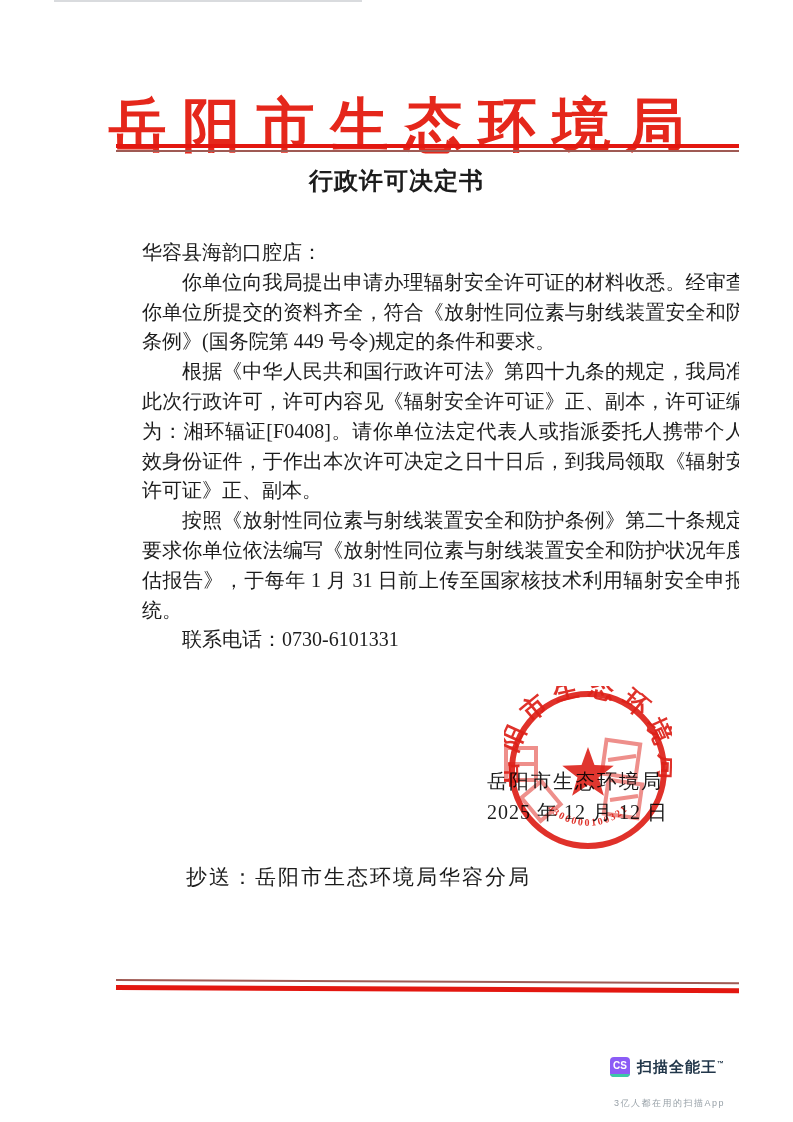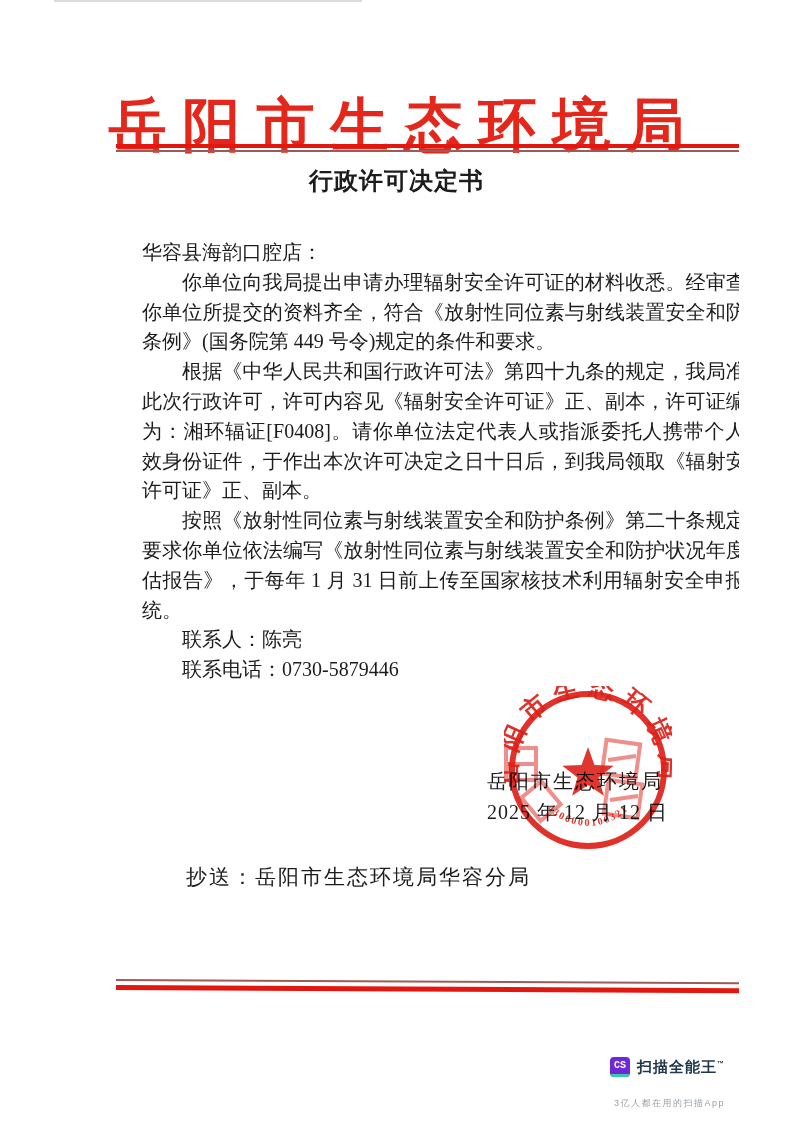--- a/index.html
+++ b/index.html
@@ -70,22 +70,22 @@
   }
   
   .watermark{
     position:absolute;right:14px;bottom:12px;
     display:flex;flex-direction:column;align-items:flex-end;
     font-family:"Liberation Sans","DejaVu Sans",sans-serif;
   }
   .wm-row{display:flex;align-items:center;gap:7px;}
   .cs-badge{
     position:relative;width:20px;height:20px;border-radius:4px;
-    background:#6d28d9;display:flex;align-items:center;justify-content:center;
-    overflow:hidden;flex:0 0 auto;font-family:Liberation Mono, monospace;
+    background:#8b5cf6;display:flex;align-items:center;justify-content:center;
+    overflow:hidden;flex:0 0 auto;
   }
   .cs-badge .cs-text{color:#ffffff;font-size:10px;font-weight:bold;letter-spacing:0;line-height:1;margin-top:-2px;}
   .cs-badge .teal-bar{position:absolute;bottom:0;left:0;right:0;height:3px;background:#3cc9a5;}
   .wm-name{font-size:15px;font-weight:bold;color:#22374a;letter-spacing:1px;white-space:nowrap;}
   .wm-tm{font-size:7px;color:#22374a;vertical-align:super;}
   .wm-tagline{font-size:9px;color:#98a1a8;letter-spacing:1.5px;margin-top:20px;white-space:nowrap;}
 </style>
 </head>
 <body>
 
@@ -101,22 +101,21 @@
 
   <div class="doc-title">
     <div>行政许可决定书</div>
   </div>
 
   <div class="body-block">
     <p class="salutation">华容县海韵口腔店：</p>
     <p class="para">你单位向我局提出申请办理辐射安全许可证的材料收悉。经审查，你单位所提交的资料齐全，符合《放射性同位素与射线装置安全和防护条例》(国务院第 449 号令)规定的条件和要求。</p>
     <p class="para">根据《中华人民共和国行政许可法》第四十九条的规定，我局准于此次行政许可，许可内容见《辐射安全许可证》正、副本，许可证编号为：湘环辐证[F0408]。请你单位法定代表人或指派委托人携带个人有效身份证件，于作出本次许可决定之日十日后，到我局领取《辐射安全许可证》正、副本。</p>
     <p class="para">按照《放射性同位素与射线装置安全和防护条例》第二十条规定，要求你单位依法编写《放射性同位素与射线装置安全和防护状况年度评估报告》，于每年 1 月 31 日前上传至国家核技术利用辐射安全申报系统。</p>
-    <p class="contact-line"><span>联系人：</span><span>陈亮</span></p>
-    <p class="contact-line"><span>联系电话：</span><span>0730-5879446</span></p>
+    <p class="contact-line"><span>联系电话：</span><span>0730-6101331</span></p>
   </div>
 
   <div class="signoff">
     <div class="agency-line">岳阳市生态环境局</div>
     <div class="date-line">2025 年 12 月 12 日</div>
   </div>
 
   <div class="seal">
     <svg width="168" height="168" viewBox="0 0 168 168">
 

